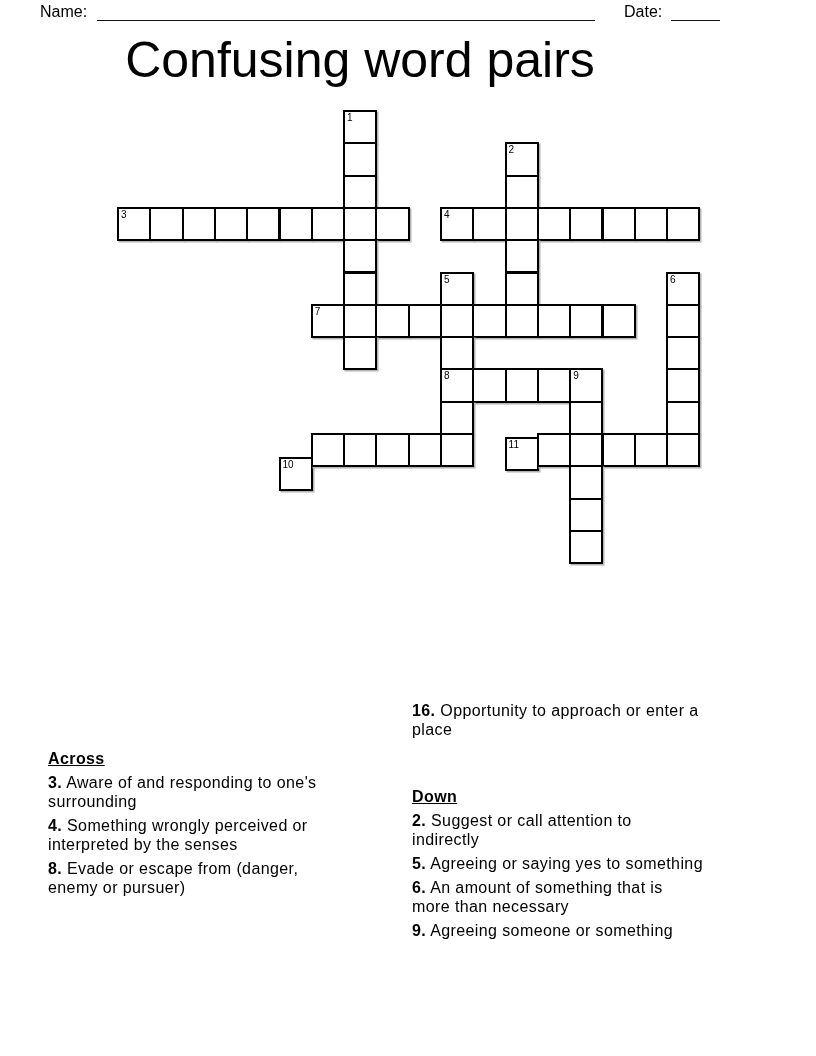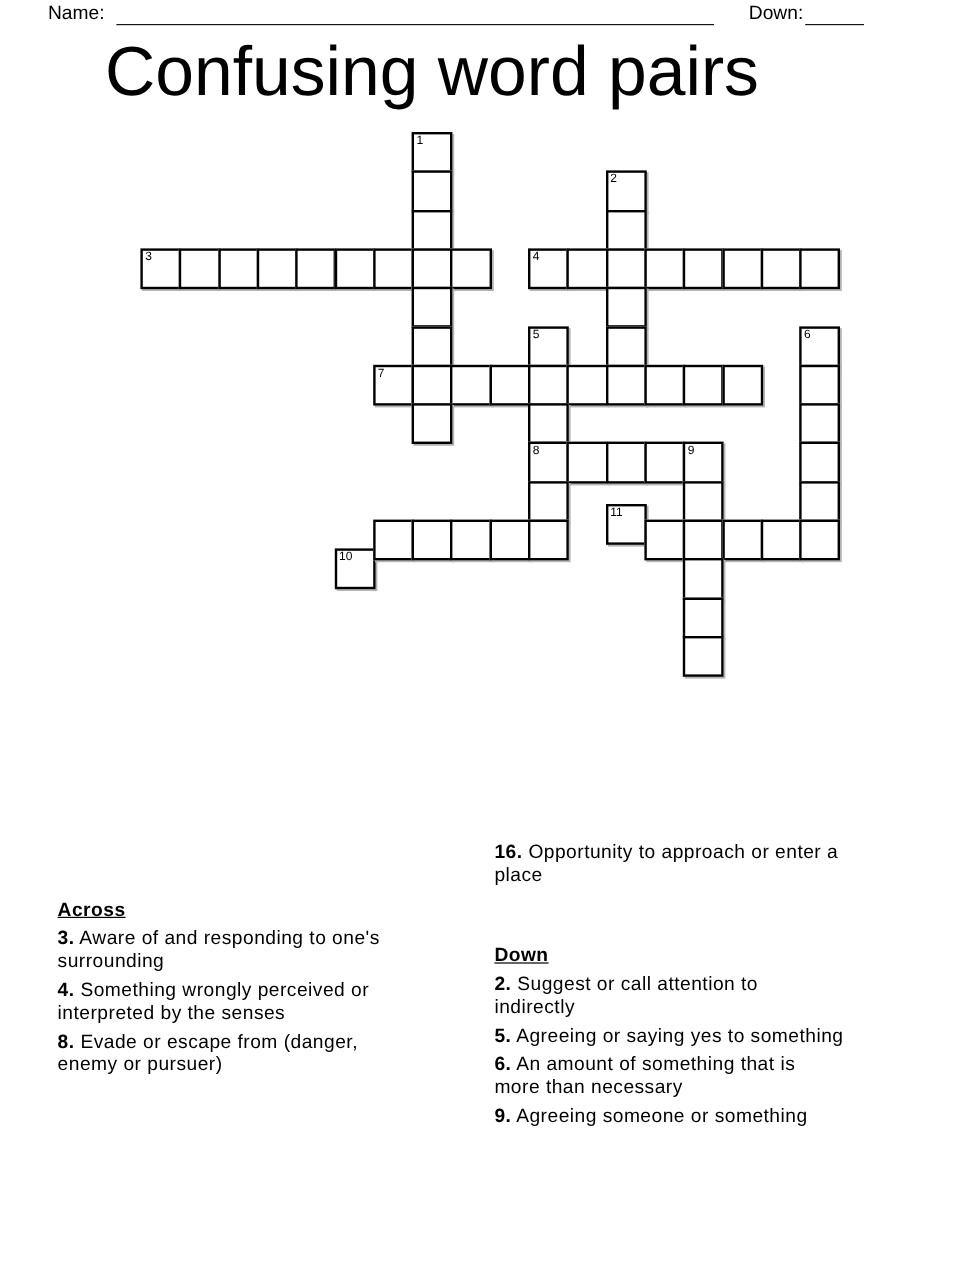--- a/index.html
+++ b/index.html
@@ -31,21 +31,21 @@
   }
   #name-line { left: 97px; width: 498px; }
   #date-line { left: 671px; width: 66px; }
   
   .title {
     position: absolute;
     top: 31px;
     left: 0;
     right: 0;
     text-align: center;
-    font-size: 58px;
+    font-size: 50px;
     line-height: 58px;
     font-weight: 400;
     letter-spacing: 0px;
     color: #000;
   }
   
   .grid {
     position: absolute;
     left: 117px;
     top: 110px;
@@ -91,21 +91,21 @@
   .clue-text { white-space: pre-line; }
 </style>
 </head>
 <body>
 
 <div class="page">
 
   <span class="hdr-label" id="name-label">Name:</span>
   <div class="writein" id="name-line"></div>
 
-  <span class="hdr-label" id="date-label">Down:</span>
+  <span class="hdr-label" id="date-label">Date:</span>
   <div class="writein" id="date-line"></div>
 
   <h1 class="title">Confusing word pairs</h1>
 
   <div class="grid" id="grid">
       <div class="cell" style="left: 226.1px; top: 0px;">
         <span class="cellnum">1</span>
       </div>
       <div class="cell" style="left: 226.1px; top: 32.3px;"></div>
       <div class="cell" style="left: 387.6px; top: 32.3px;">
@@ -174,21 +174,21 @@
       <div class="cell" style="left: 452.2px; top: 290.7px;"></div>
       <div class="cell" style="left: 549.1px; top: 290.7px;"></div>
       <div class="cell" style="left: 161.5px; top: 323px; margin-top: 24px;">
         <span class="cellnum">10</span>
       </div>
       <div class="cell" style="left: 193.8px; top: 323px;"></div>
       <div class="cell" style="left: 226.1px; top: 323px;"></div>
       <div class="cell" style="left: 258.4px; top: 323px;"></div>
       <div class="cell" style="left: 290.7px; top: 323px;"></div>
       <div class="cell" style="left: 323px; top: 323px;"></div>
-      <div class="cell" style="left: 387.6px; top: 310px;">
+      <div class="cell" style="left: 387.6px; top: 327px;">
         <span class="cellnum">11</span>
       </div>
       <div class="cell" style="left: 419.9px; top: 323px;"></div>
       <div class="cell" style="left: 452.2px; top: 323px;"></div>
       <div class="cell" style="left: 484.5px; top: 323px;"></div>
       <div class="cell" style="left: 516.8px; top: 323px;"></div>
       <div class="cell" style="left: 549.1px; top: 323px;"></div>
       <div class="cell" style="left: 452.2px; top: 355.3px;"></div>
       <div class="cell" style="left: 452.2px; top: 387.6px;"></div>
       <div class="cell" style="left: 452.2px; top: 419.9px;"></div>

